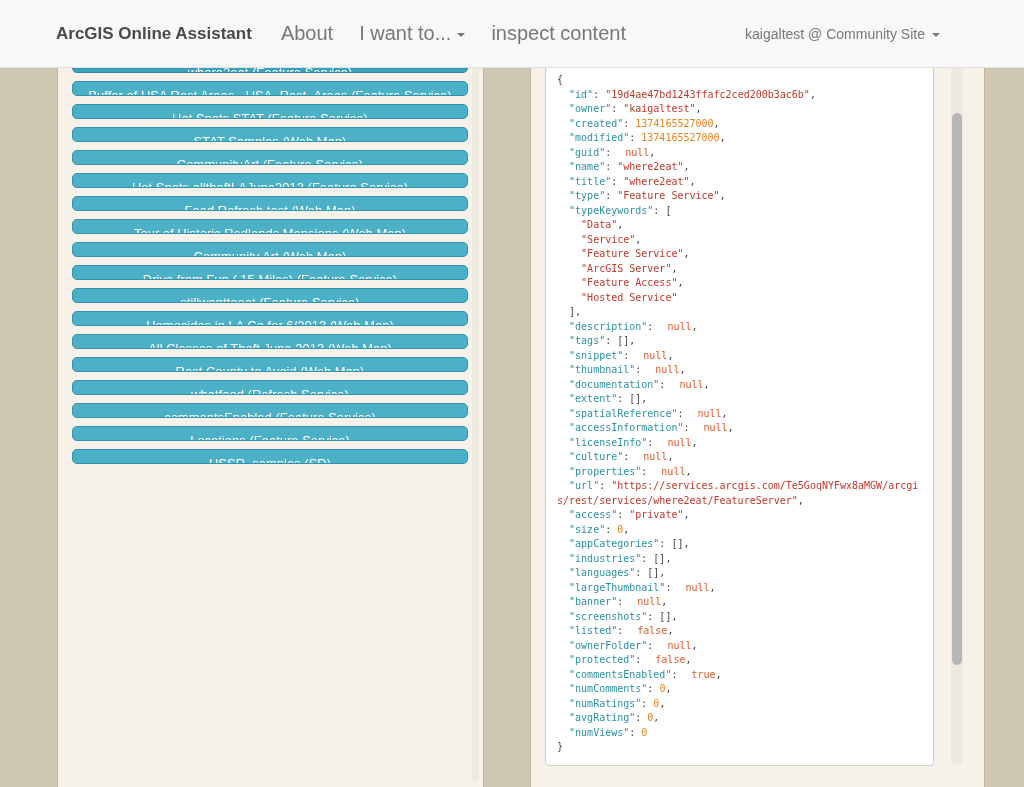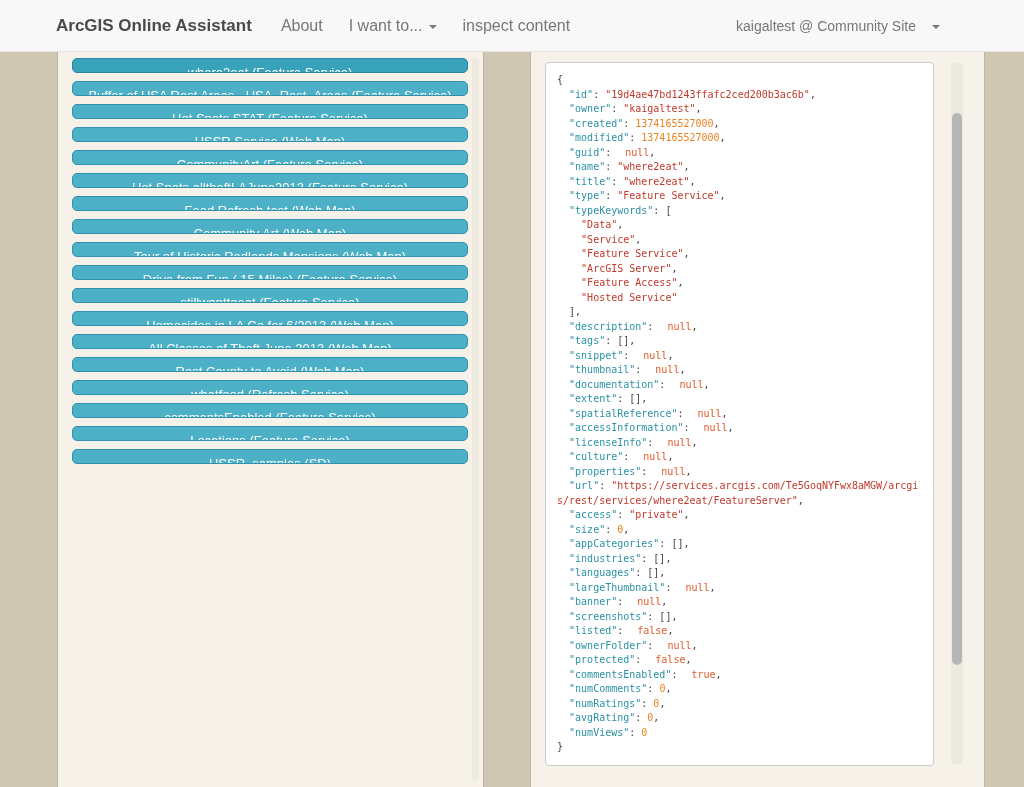--- a/index.html
+++ b/index.html
@@ -6,42 +6,42 @@
   html, body { margin: 0; padding: 0; }
   body {
     width: 1024px; height: 787px;
     position: relative; overflow: hidden;
     background: var(--tan, #cfc7b1);
     font-family: "Liberation Sans", sans-serif;
   }
 
   
   .navbar {
-    position: absolute; top: 0; left: 0; right: 0; height: 52px;
+    position: absolute; top: 0; left: 0; right: 0; height: 68px;
     background: var(--navbar-bg, #f8f8f8);
     border-bottom: 1px solid var(--navbar-border, #e3e3e3);
     display: flex; align-items: center;
     padding: 0 84px 0 56px;
     z-index: 6;
   }
   .brand {
     font-size: 17px; font-weight: bold;
     color: var(--brand, #4a4a4a);
     margin-right: 16px; cursor: pointer; white-space: nowrap;
   }
   .nav-links { display: flex; align-items: center; }
   .nav-link {
-    color: var(--link, #777); font-size: 16px;
+    color: var(--link, #777); font-size: 20px;
     padding: 0 13px; cursor: pointer; text-decoration: none;
     display: flex; align-items: center; gap: 6px; white-space: nowrap;
   }
   .user-menu {
     margin-left: auto;
     color: var(--link, #777); font-size: 14px;
-    display: flex; align-items: center; gap: 16px;
+    display: flex; align-items: center; gap: 7px;
     cursor: pointer; white-space: nowrap;
   }
   .caret {
     width: 0; height: 0; display: inline-block;
     border-left: 4px solid transparent;
     border-right: 4px solid transparent;
     border-top: 4px solid currentColor;
     margin-top: 2px;
   }
 
@@ -131,26 +131,26 @@
   </div>
 </header>
 
 <div class="strip strip-left"></div>
 <div class="strip strip-right"></div>
 
 <div class="item-list" id="item-list">
     <button class="list-item selected">where2eat (Feature Service)</button>
     <button class="list-item">Buffer of USA Rest Areas - USA_Rest_Areas (Feature Service)</button>
     <button class="list-item">Hot Spots STAT (Feature Service)</button>
-    <button class="list-item">HSSR Service (Web Map)</button>
+    <button class="list-item">STAT Samples (Web Map)</button>
     <button class="list-item">CommunityArt (Feature Service)</button>
     <button class="list-item">Hot Spots alltheftLAJune2013 (Feature Service)</button>
     <button class="list-item">Feed Refresh test (Web Map)</button>
+    <button class="list-item">Tour of Historic Redlands Mansions (Web Map)</button>
     <button class="list-item">Community Art (Web Map)</button>
-    <button class="list-item">Tour of Historic Redlands Mansions (Web Map)</button>
     <button class="list-item">Drive from Fun (.15 Miles) (Feature Service)</button>
     <button class="list-item">stillwanttoeat (Feature Service)</button>
     <button class="list-item">Homocides in LA Co for 6/2013 (Web Map)</button>
     <button class="list-item">All Classes of Theft June 2013 (Web Map)</button>
     <button class="list-item">Rest County to Avoid (Web Map)</button>
     <button class="list-item">whatfood (Refresh Service)</button>
     <button class="list-item">commentsEnabled (Feature Service)</button>
     <button class="list-item">Locations (Feature Service)</button>
     <button class="list-item">HSSR_samples (SD)</button>
   </div>

